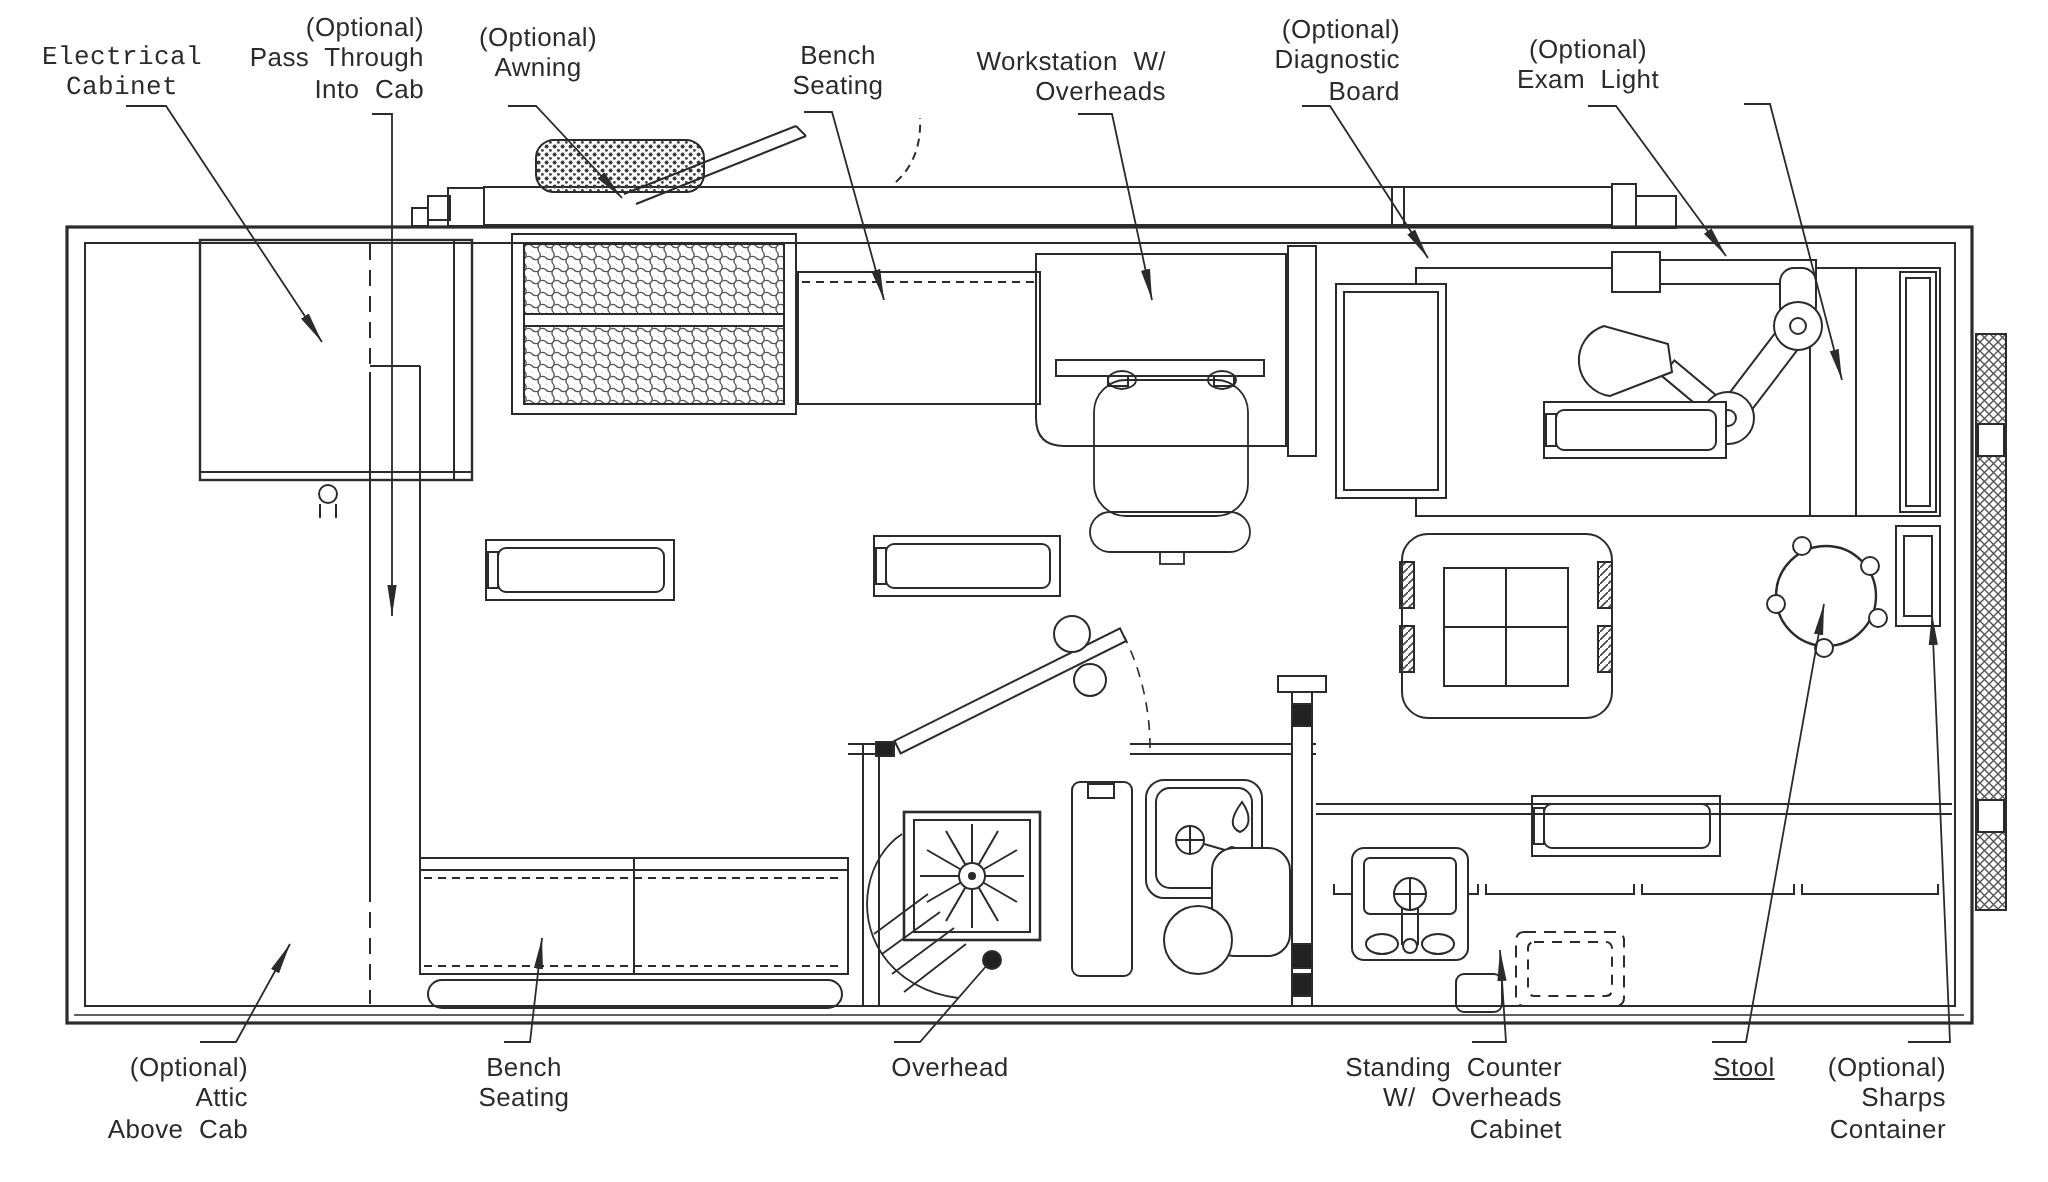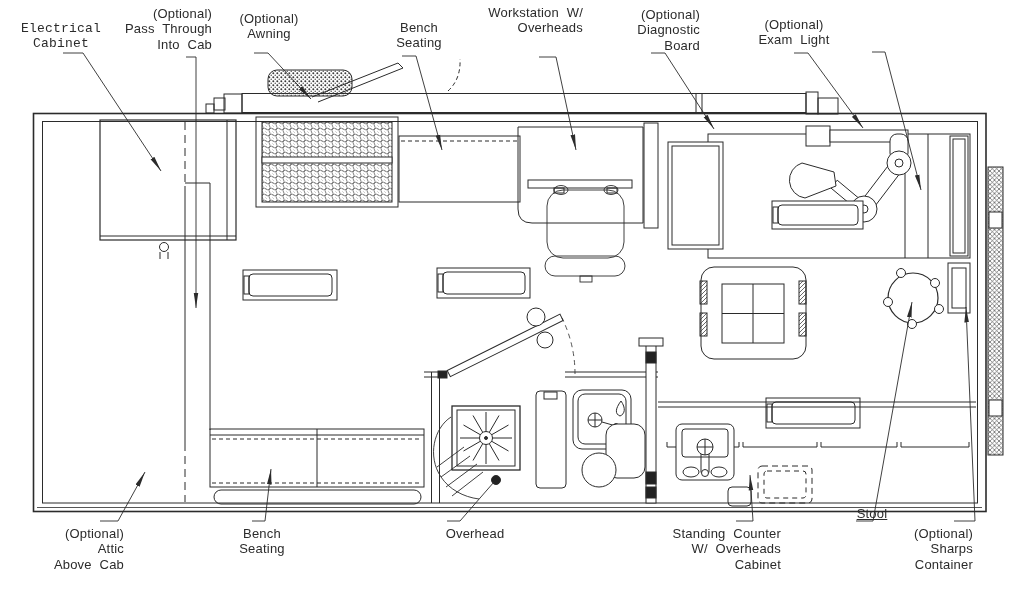--- a/index.html
+++ b/index.html
@@ -308,34 +308,34 @@
 
   <div class="lbl c" style="left:8px;   top:21px;  width:106px;font-family:Liberation Mono, monospace;">Electrical
 Cabinet</div>
   <div class="lbl r" style="left:60px;  top:6px;   width:152px;">(Optional)
 Pass Through
 Into Cab</div>
   <div class="lbl c" style="left:219px; top:11px;  width:100px;">(Optional)
 Awning</div>
   <div class="lbl c" style="left:369px; top:20px;  width:100px;">Bench
 Seating</div>
-  <div class="lbl r" style="left:463px; top:5px;  width:120px;">Workstation W/
+  <div class="lbl r" style="left:463px; top:23px;  width:120px;">Workstation W/
 Overheads</div>
   <div class="lbl r" style="left:610px; top:7px;   width:90px;">(Optional)
 Diagnostic
 Board</div>
   <div class="lbl c" style="left:744px; top:17px;  width:100px;">(Optional)
 Exam Light</div>
   <div class="lbl r" style="left:24px;  top:526px; width:100px;">(Optional)
 Attic
 Above Cab</div>
   <div class="lbl c" style="left:212px; top:526px; width:100px;">Bench
 Seating</div>
   <div class="lbl c" style="left:425px; top:526px; width:100px;">Overhead</div>
   <div class="lbl r" style="left:631px; top:526px; width:150px;">Standing Counter
 W/ Overheads
 Cabinet</div>
-  <div class="lbl c" style="left:822px; top:506px; width:100px;text-decoration:underline;">Stool</div>
+  <div class="lbl c" style="left:822px; top:526px; width:100px;text-decoration:underline;">Stool</div>
   <div class="lbl r" style="left:873px; top:526px; width:100px;">(Optional)
 Sharps
 Container</div>
 
 </div>
 
 </body></html>

